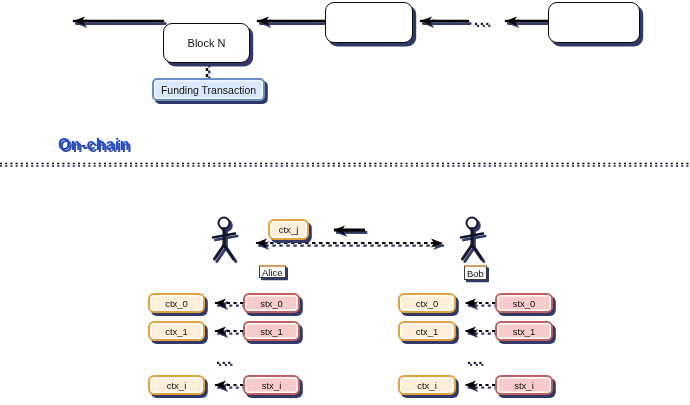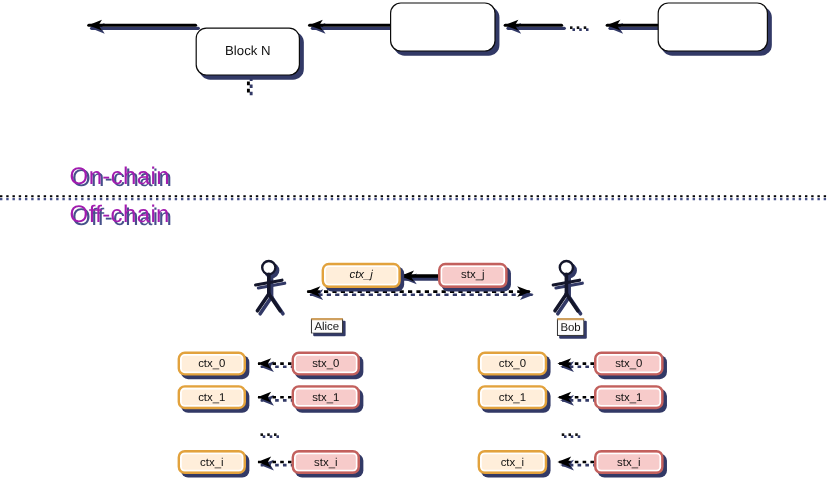--- a/index.html
+++ b/index.html
@@ -26,21 +26,21 @@
   }
   .stx{
     background:#f7cbca;border:2px solid #c2605d;border-radius:6px;
     box-shadow:inset 0 0 0 1.5px #ffffff, 2.8px 3px 0 #323966;font-size:9.5px;
   }
   .nametag{
     background:#fcfcfc;border:1px solid #3a3a3a;border-top:2px solid #cfa05f;border-radius:1px;
     box-shadow:2px 2.2px 0 #323966;font-size:9.5px;padding:0 2px;
   }
   .layer-label{
-    position:absolute;font-size:20px;font-weight:400;color:#a21caf;
+    position:absolute;font-size:16px;font-weight:700;color:#1d4ed8;
     text-shadow:2px 2.2px 0 #46508a;letter-spacing:.3px;
   }
   .dots{
     position:absolute;font-size:15px;font-weight:700;color:#111;
     text-shadow:2px 2px 0 #323966;letter-spacing:1.5px;
   }
 </style>
 </head>
 <body>
 
@@ -150,26 +150,25 @@
         <line x1="0" y1="-8" x2="9.5" y2="6" stroke-width="3"></line>
       </g>
     </g>
   </svg>
 
   <div class="box block" style="left:163px;top:3px;width:87px;height:40px;margin-top:20px;">Block N</div>
   <div class="box block" style="left:325px;top:2px;width:88px;height:41px;"></div>
   <div class="box block" style="left:548px;top:2px;width:92px;height:41px;"></div>
   <div class="dots" style="left:474px;top:11px;">...</div>
 
+  <div class="box funding" style="left:152px;top:78px;width:113px;height:23px;">Funding Transaction</div>
 
   <div class="layer-label" style="left:58px;top:136px;">On-chain</div>
-  <div class="layer-label" style="left:58px;top:168px;">Off-chain</div>
 
-  <div class="box ctx" style="left:268px;top:219px;width:66px;height:21px;font-style:italic;">ctx_j</div>
-  <div class="box stx" style="left:365px;top:219px;width:58px;height:21px;">stx_j</div>
+  <div class="box ctx" style="left:268px;top:219px;width:41px;height:21px;">ctx_j</div>
 
   <div class="box nametag" style="left:211px;top:265px;height:13px;margin-left:48px;">Alice</div>
   <div class="box nametag" style="left:464px;top:265px;height:15px;">Bob</div>
 
   <div class="box ctx" style="left:148px;top:293px;width:57px;height:20px;">ctx_0</div>
   <div class="box stx" style="left:243px;top:293px;width:57px;height:20px;">stx_0</div>
   <div class="box ctx" style="left:148px;top:321px;width:57px;height:20px;">ctx_1</div>
   <div class="box stx" style="left:243px;top:321px;width:57px;height:20px;">stx_1</div>
   <div class="dots" style="left:216px;top:350px;">...</div>
   <div class="box ctx" style="left:148px;top:375px;width:57px;height:20px;">ctx_i</div>

